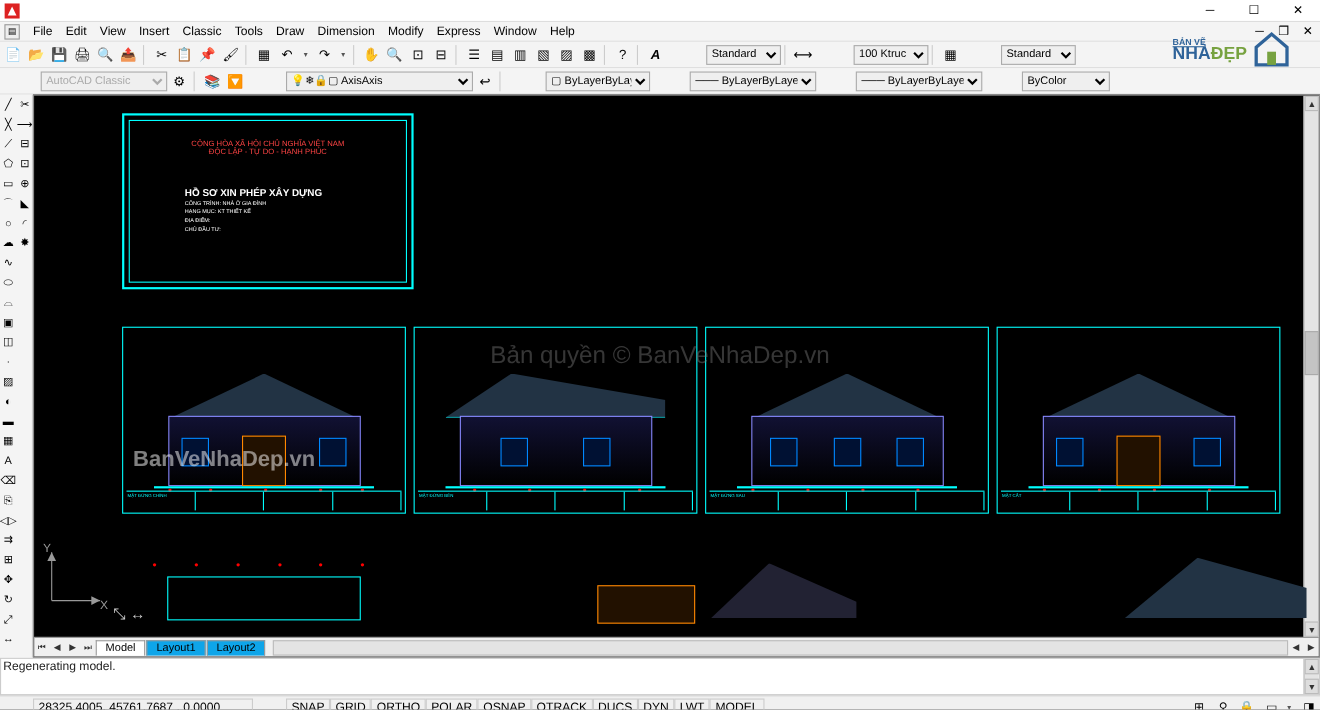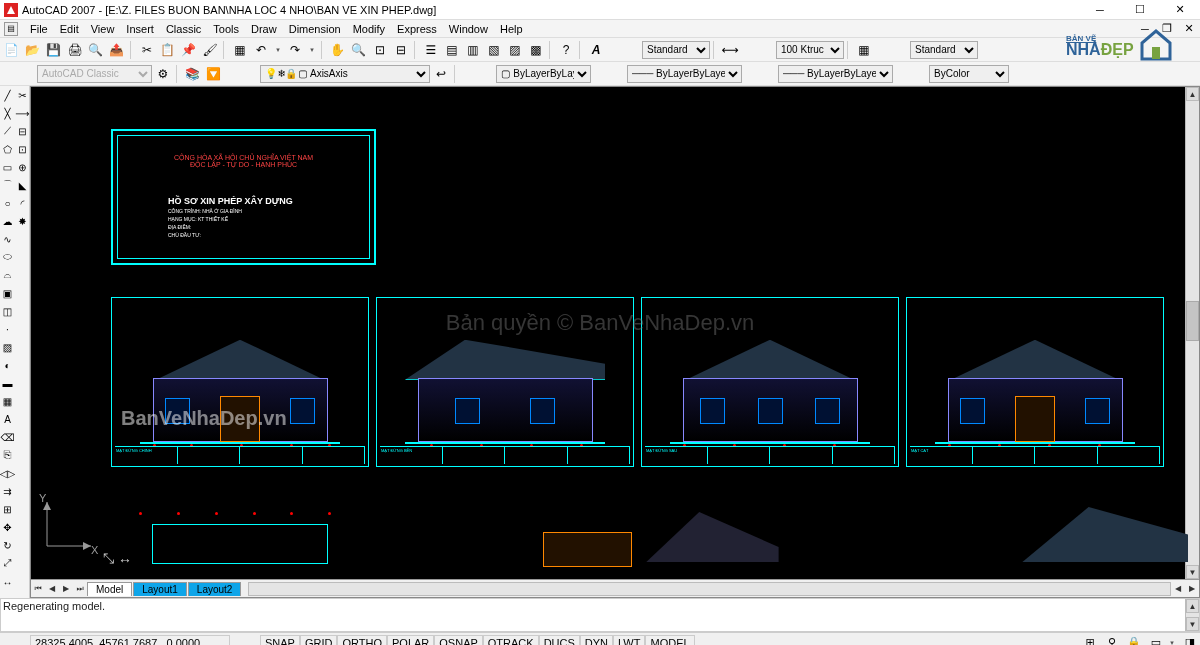--- a/index.html
+++ b/index.html
@@ -78,21 +78,20 @@
 </head>
 <body>
 
 <div class="title-bar">
   <span class="icon">
     <svg width="14" height="14">
         <rect width="14" height="14" fill="#d22"></rect>
         <path d="M3 11 L7 3 L11 11 Z" fill="#fff"></path>
       </svg>
   </span>
-  <span class="title-text">AutoCAD 2007 - [E:\Z. FILES BUON BAN\NHA LOC 4 NHO\BAN VE XIN PHEP.dwg]</span>
   <div class="win-controls">
     <div class="win-btn">─</div>
     <div class="win-btn">☐</div>
     <div class="win-btn">✕</div>
   </div>
 </div>
 
 <div class="menu-bar">
   <div class="menu-sys-icon">▤</div>
   <span class="menu-item">File</span>
@@ -233,21 +232,21 @@
 
   <div class="canvas-area">
 
     <div class="right-scroll">
       <div class="scroll-arrow-btn">▲</div>
       <div class="scroll-thumb-v" style="height:40px;margin-top:200px;"></div>
       <div style="flex:1;"></div>
       <div class="scroll-arrow-btn">▼</div>
     </div>
 
-    <div class="drawing-frame cover-frame" style="top:42px;left:80px;width:265px;height:136px;">
+    <div class="drawing-frame cover-frame" style="top:16px;left:80px;width:265px;height:160px;">
       <div class="inner">
         <div class="red-text">CỘNG HÒA XÃ HỘI CHỦ NGHĨA VIỆT NAM</div>
         <div class="red-text" style="margin-top:0;">ĐỘC LẬP - TỰ DO - HẠNH PHÚC</div>
         <div class="cover-title">HỒ SƠ XIN PHÉP XÂY DỰNG</div>
         <div class="cover-sub">CÔNG TRÌNH: NHÀ Ở GIA ĐÌNH</div>
         <div class="cover-sub">HẠNG MỤC: KT THIẾT KẾ</div>
         <div class="cover-sub">ĐỊA ĐIỂM:</div>
         <div class="cover-sub">CHỦ ĐẦU TƯ:</div>
       </div>
     </div>

